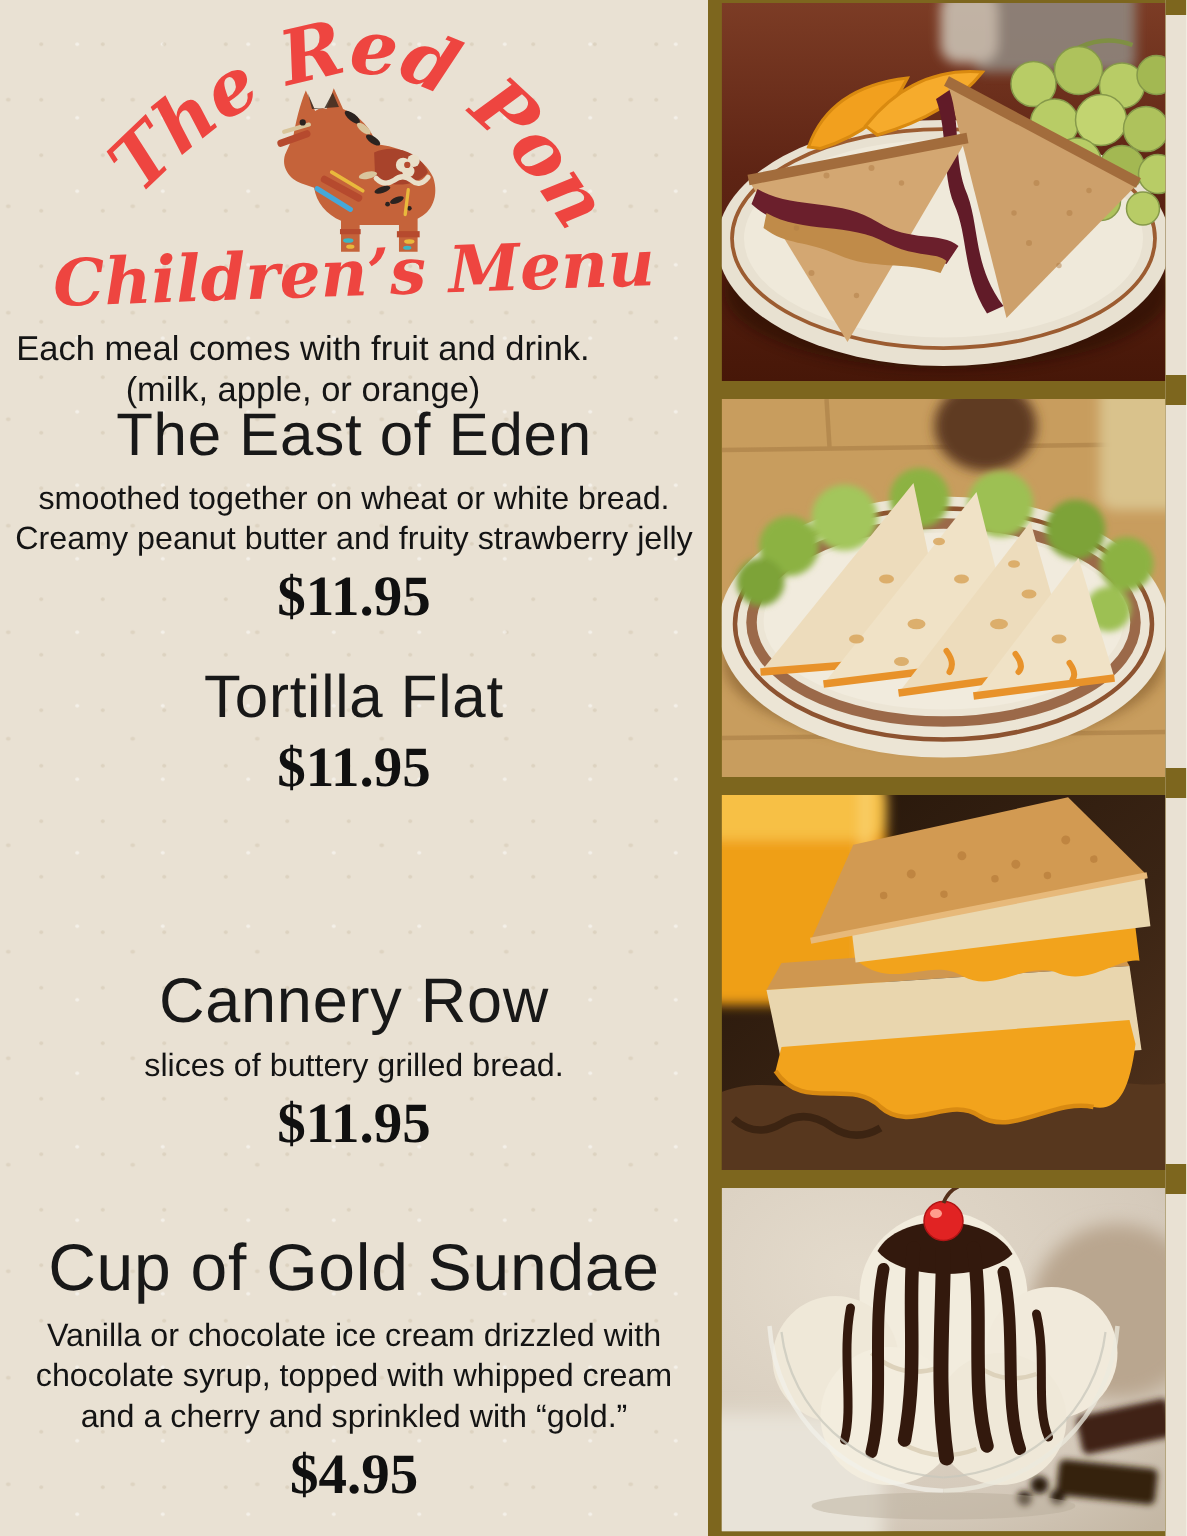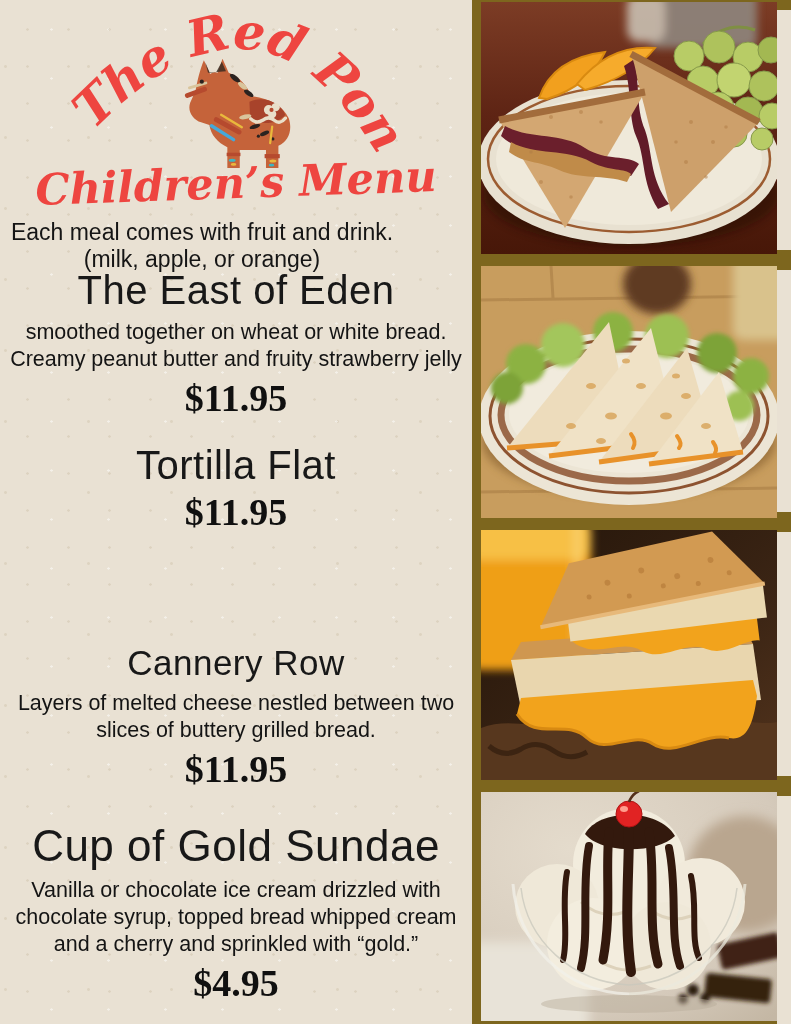--- a/index.html
+++ b/index.html
@@ -24,21 +24,21 @@
   .menu-subtitle{
     position:absolute;left:0;top:158px;width:472px;text-align:center;
     font-size:43px;font-weight:bold;color:#ee4540;transform:rotate(-2deg);
   }
   .intro{position:absolute;top:219px;left:0;width:404px;text-align:center;
     font-size:23px;line-height:27px;color:#151515;}
   .menu-item{position:absolute;left:0;width:472px;text-align:center;}
   .item-0{top:268px}.item-1{top:443px}.item-2{top:644px}.item-3{top:822px}
   .item-name{margin:0;font-weight:400;color:#181818;letter-spacing:.5px;line-height:1.1;}
   .item-0 .item-name{font-size:40px}.item-1 .item-name{font-size:40px}
-  .item-2 .item-name{font-size:35px}.item-3 .item-name{font-size:44px}
+  .item-2 .item-name{font-size:42px}.item-3 .item-name{font-size:44px}
   .item-desc{margin-top:7px;font-size:21.5px;line-height:27px;color:#141414;}
   .item-price{margin-top:3px;font-family:"Liberation Serif",serif;font-weight:600;
     font-size:38px;line-height:44px;color:#101010;text-align:center;}
   
   .photo-col{
     position:absolute;left:472px;top:0;width:305px;height:1024px;
     background:#7d661e;box-sizing:border-box;
     padding:2px 0 0 9px;display:flex;flex-direction:column;gap:12px;
   }
   .photo{margin:0;width:296px;overflow:hidden;}
@@ -122,31 +122,30 @@
     </section>
 
     <section class="menu-item item-1">
       <h2 class="item-name">Tortilla Flat</h2>
       <div class="item-price">$11.95</div>
     </section>
 
     <section class="menu-item item-2">
       <h2 class="item-name">Cannery Row</h2>
       <div class="item-desc">
-        <div>Layers of melted cheese nestled between two</div>
         <div>slices of buttery grilled bread.</div>
       </div>
       <div class="item-price">$11.95</div>
     </section>
 
     <section class="menu-item item-3">
       <h2 class="item-name">Cup of Gold Sundae</h2>
       <div class="item-desc">
         <div>Vanilla or chocolate ice cream drizzled with</div>
-        <div>chocolate syrup, topped bread whipped cream</div>
+        <div>chocolate syrup, topped with whipped cream</div>
         <div>and a cherry and sprinkled with “gold.”</div>
       </div>
       <div class="item-price">$4.95</div>
     </section>
   </div>
 
   <div class="photo-col">
 
     <figure class="photo" aria-label="peanut butter and jelly sandwich with orange slices and green grapes">
       <svg viewBox="0 0 296 252" width="296" height="252">

